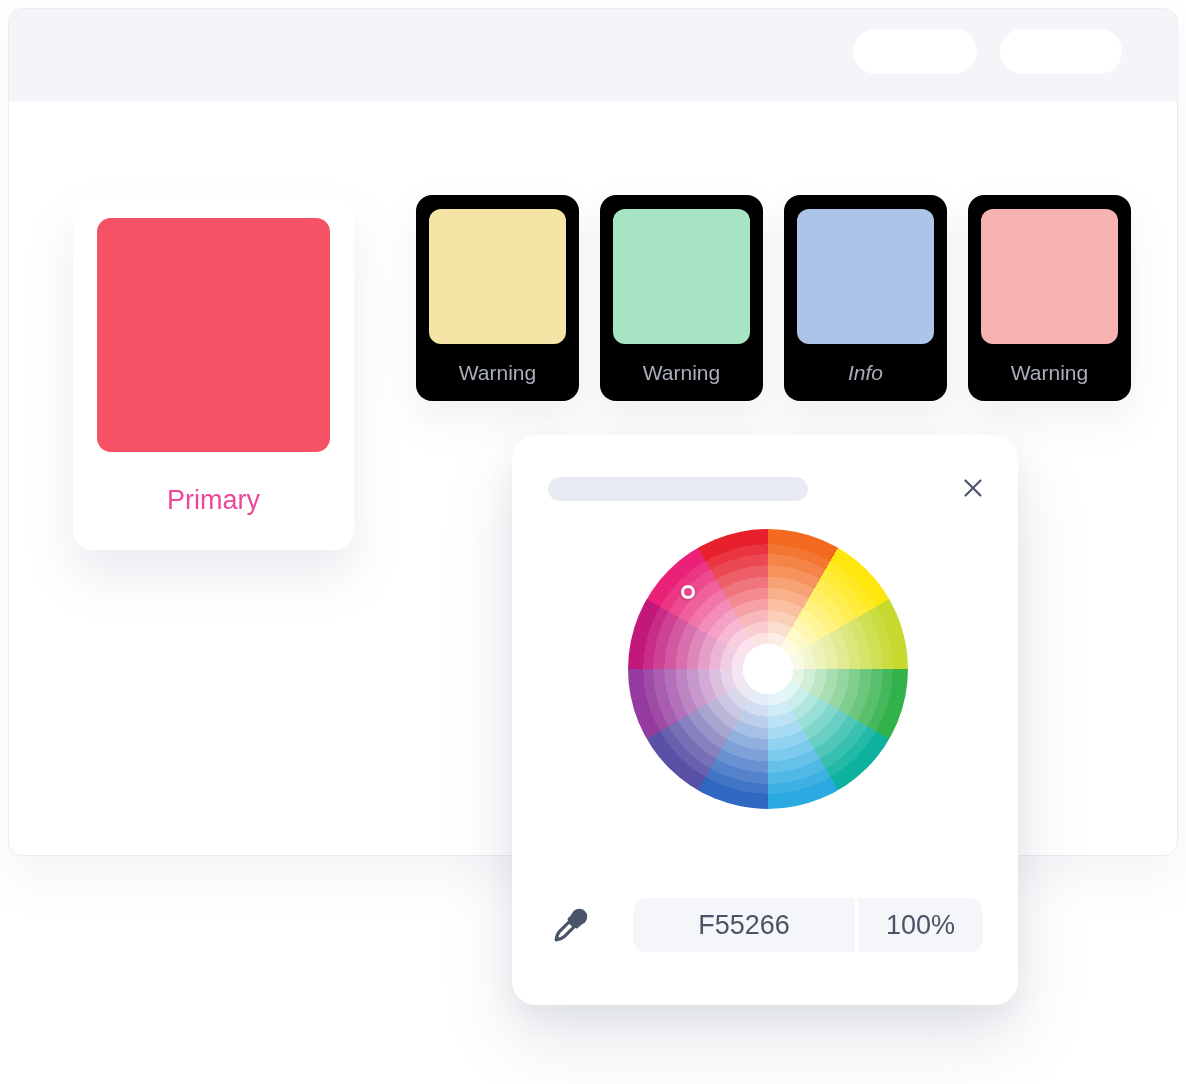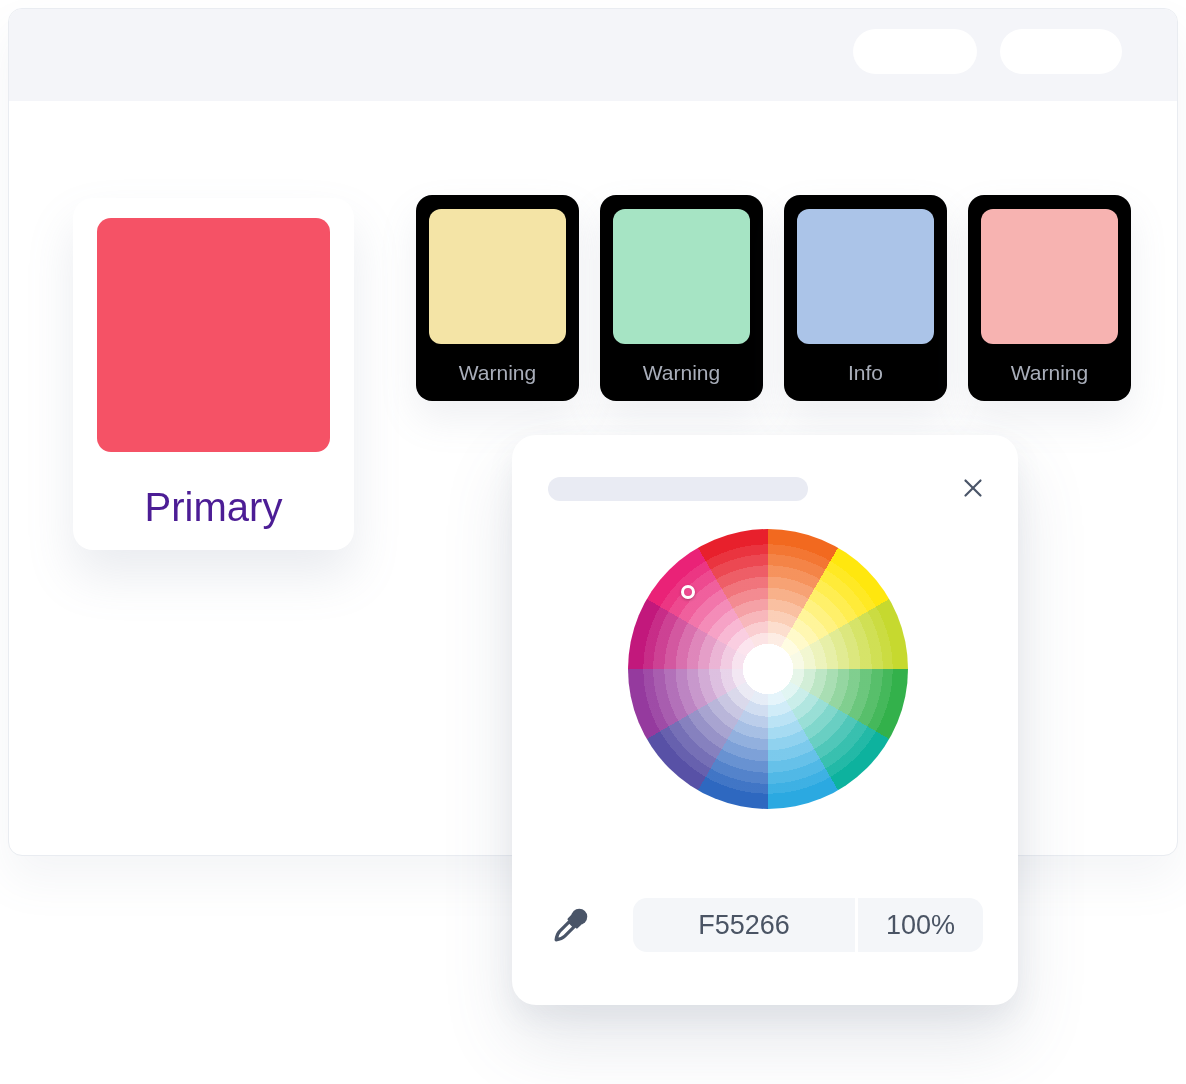--- a/index.html
+++ b/index.html
@@ -27,31 +27,31 @@
   .primary-card{
     position:absolute;left:64px;top:189px;width:281px;height:352px;
     background:#ffffff;border-radius:20px;
     box-shadow:0 26px 48px rgba(125,135,160,.16);
   }
   .primary-swatch{
     position:absolute;left:24px;top:20px;width:233px;height:234px;border-radius:14px;
   }
   .primary-label{
     position:absolute;left:0;right:0;top:287px;text-align:center;
-    font-size:40px;font-weight:500;color:#4c1d95;
+    font-size:27px;font-weight:500;color:#ec4899;
   }
 
   
   .mini-card{
     position:absolute;top:186px;width:163px;height:206px;background:#000000;
     border-radius:16px;box-shadow:0 18px 38px rgba(125,135,160,.12);
   }
   .mini-card.c0{left:407px;}
   .mini-card.c1{left:591px;}
-  .mini-card.c2{left:775px;}
+  .mini-card.c2{left:775px;font-style:italic;}
   .mini-card.c3{left:959px;}
   .mini-swatch{
     position:absolute;left:13px;top:14px;width:137px;height:135px;border-radius:12px;
   }
   .mini-label{
     position:absolute;left:0;right:0;top:166px;text-align:center;
     font-size:21px;color:#A9AEBA;
   }
 
   

